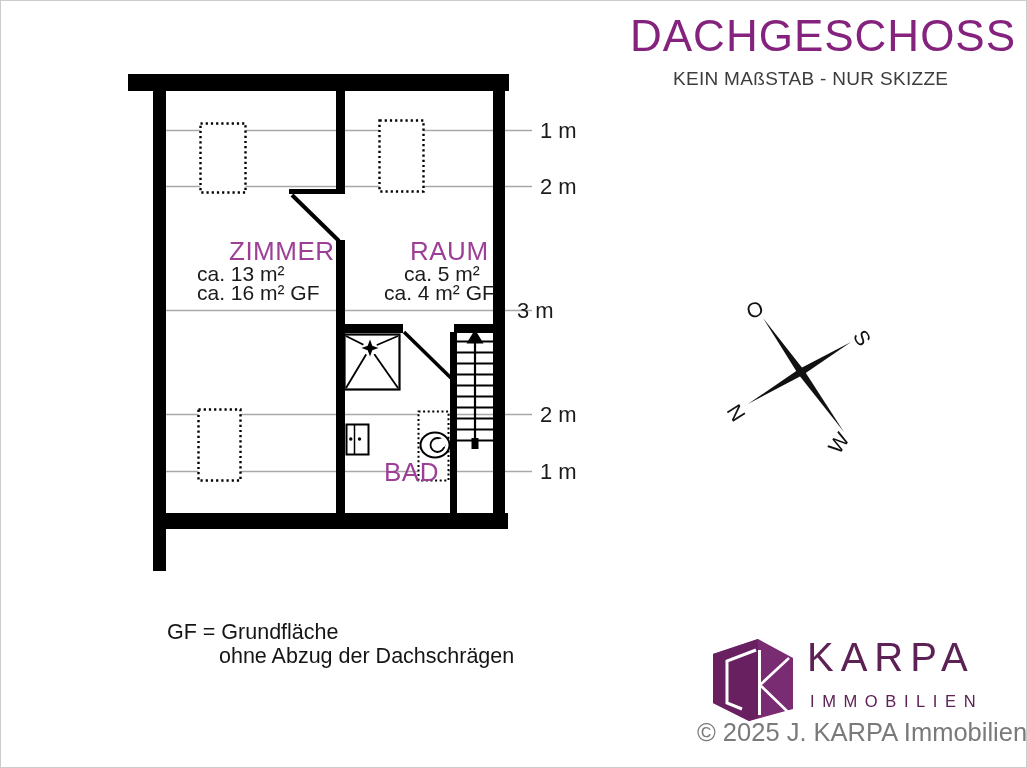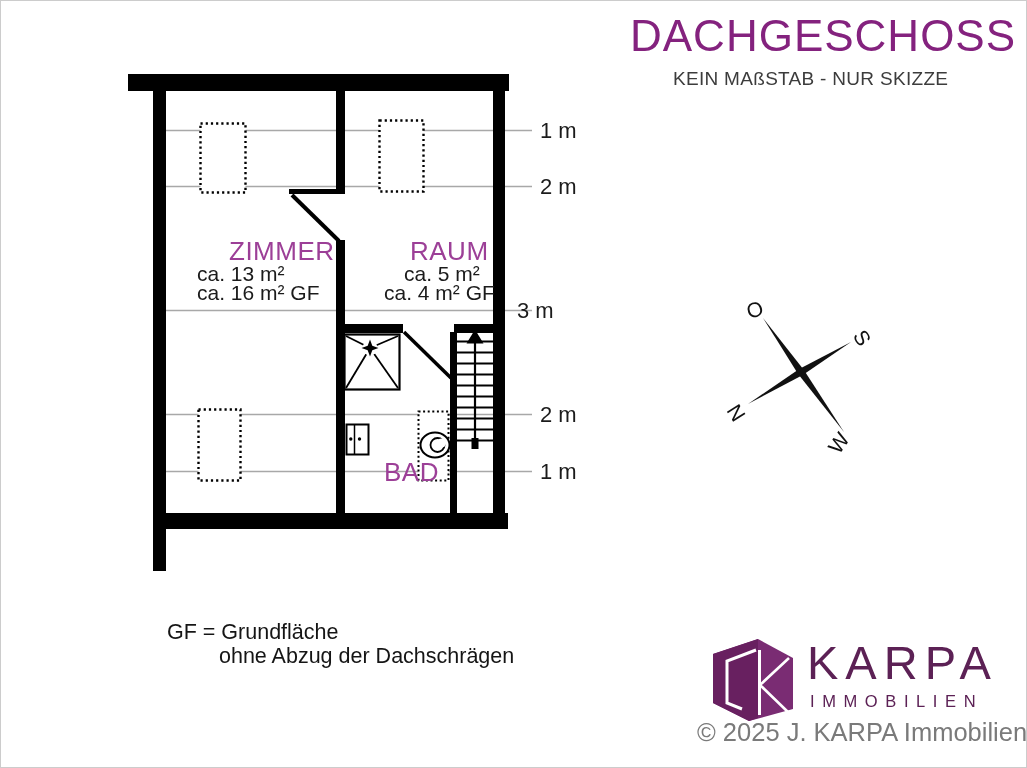--- a/index.html
+++ b/index.html
@@ -36,21 +36,21 @@
   .hmark{font-size:22px;color:#1b1b1b;}
   .hm0{left:539px;top:117px;}
   .hm1{left:539px;top:173px;}
   .hm2{left:516px;top:297px;text-align:right;}
   .hm3{left:539px;top:401px;}
   .hm4{left:539px;top:458px;}
   .legend1{left:166px;top:619px;font-size:21.5px;color:#151515;}
   .legend2{left:218px;top:643px;font-size:21.5px;color:#151515;}
   .logo-wordmark{
     left:806px;top:634px;
-    font-size:47px;letter-spacing:7px;
+    font-size:40px;letter-spacing:7px;
     color:#5c2155;font-weight:400;
   }
   .logo-subtext{
     left:809px;top:691px;
     font-size:16.5px;letter-spacing:7.6px;
     color:#5c2155;font-weight:500;
   }
   .copyright{
     left:696px;top:717px;
     font-size:25.5px;color:#7a7a7a;

